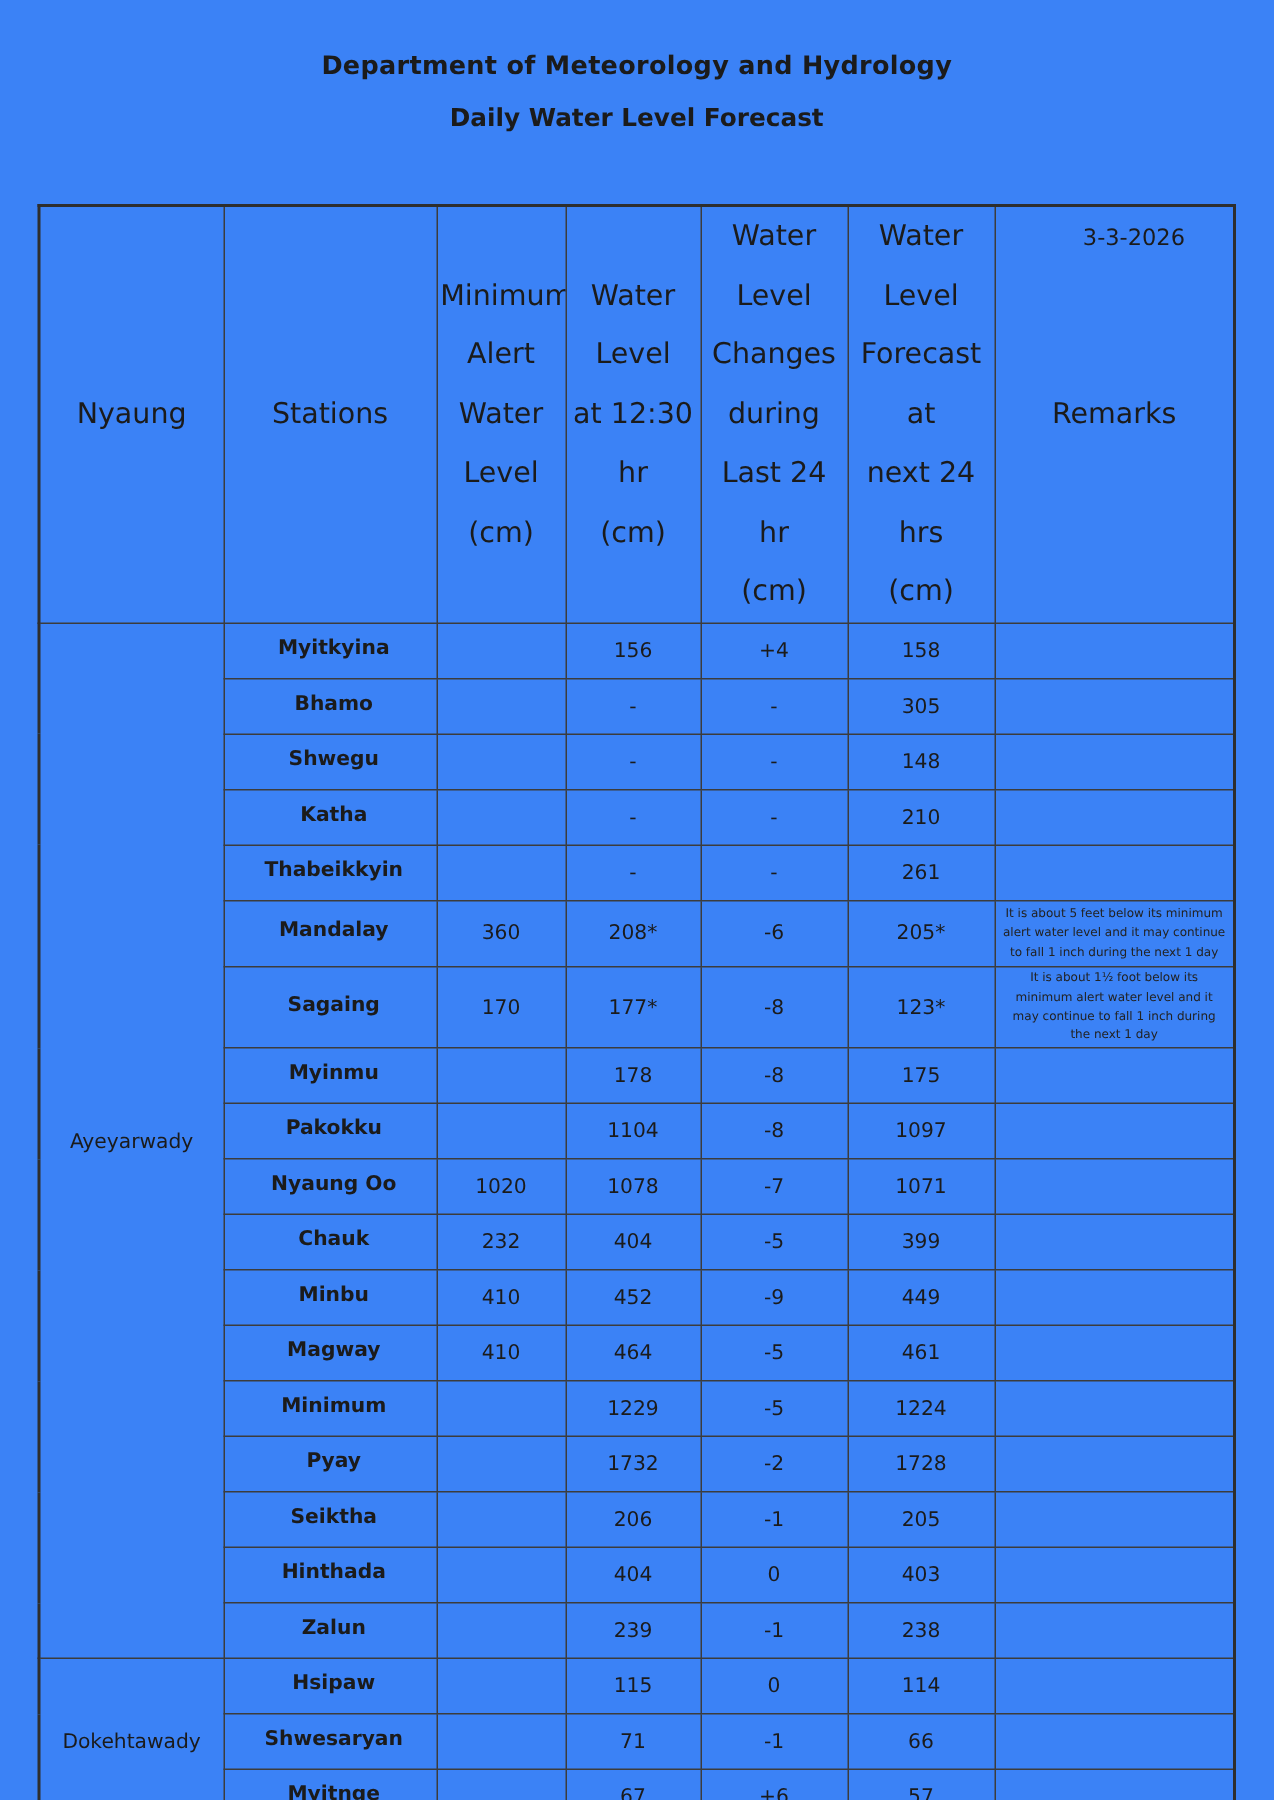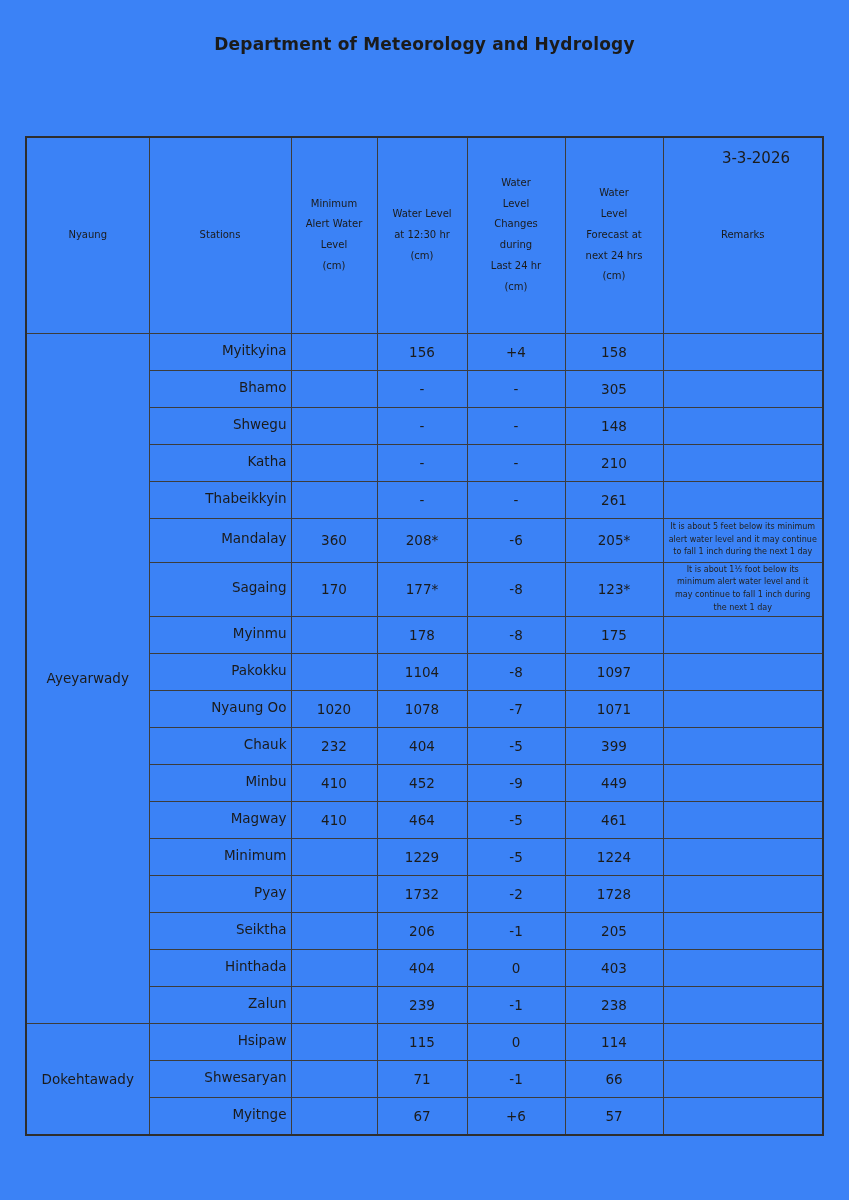--- a/index.html
+++ b/index.html
@@ -41,40 +41,41 @@
     table-layout: fixed;
     border: 2px solid #2e2e2e;
   }
   .forecast th, .forecast td {
     border: 1px solid #3c3c3c;
     overflow: hidden;
   }
   .forecast thead tr { height: 196px; }
   .forecast th {
     font-weight: normal;
-    font-size: 10px;
+    font-size: 19px;
     text-align: center;
     vertical-align: middle;
     white-space: pre-line;
     line-height: 2.08;
     padding: 0 2px;
   }
   .forecast tbody tr { height: 37px; }
   .forecast tbody tr.tall { height: 44px; }
   td.river {
     text-align: center;
     vertical-align: middle;
     font-size: 13.5px;
     padding: 0 2px;
   }
   td.station {
-    text-align: right;
+    text-align: center;
     vertical-align: middle;
     font-size: 13.5px;
     padding: 0 4px 4px 9px;
+    font-weight: bold;
   }
   td.num {
     text-align: center;
     vertical-align: middle;
     font-size: 13.5px;
     padding: 0 2px;
   }
   td.remark {
     text-align: center;
     vertical-align: middle;
@@ -82,20 +83,21 @@
     line-height: 1.62;
     padding: 1px 4px;
     color: #222222;
   }
 </style>
 </head>
 <body>
 
 <div class="page">
   <div class="title">Department of Meteorology and Hydrology</div>
+  <div class="subtitle">Daily Water Level Forecast</div>
   <div class="date">3-3-2026</div>
 
   <table class="forecast">
     <colgroup>
       <col style="width:123px">
       <col style="width:142px">
       <col style="width:86px">
       <col style="width:90px">
       <col style="width:98px">
       <col style="width:98px">

